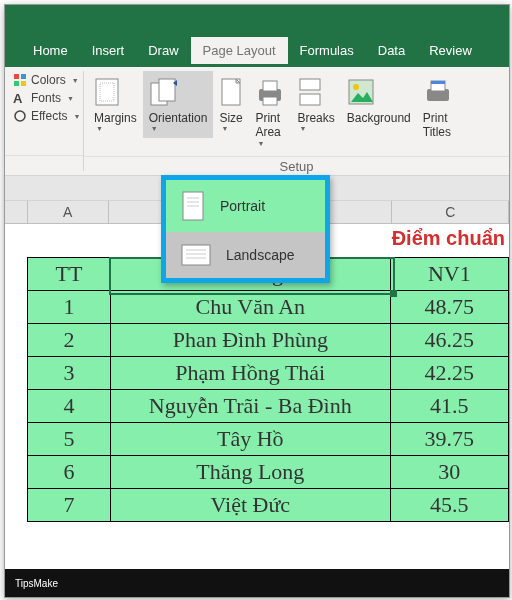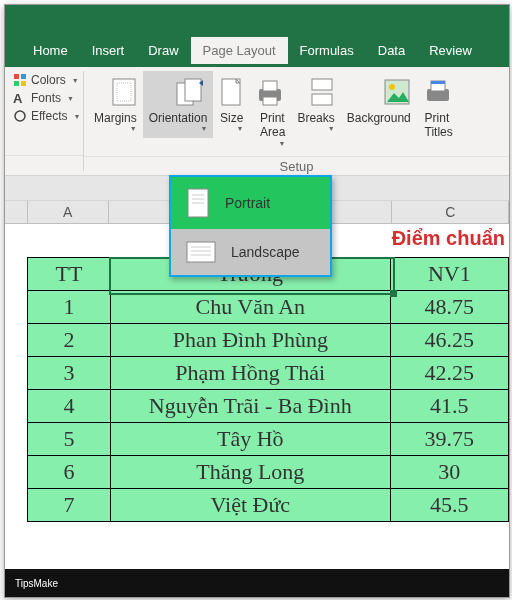--- a/index.html
+++ b/index.html
@@ -10,24 +10,24 @@
 .tab.active{background:#f3f2f1;color:#737373}
 .ribbon{height:108px;background:#f3f2f1;border-bottom:1px solid #d4d4d4;display:flex;position:relative}
 .grp{display:flex;flex-direction:column;height:100%}
 .grp-items{flex:1;display:flex;align-items:flex-start;padding:4px}
 .grp-label{text-align:center;font-size:13px;color:#666;padding:2px 0;border-top:1px solid #e0e0e0}
 .vdiv{width:1px;background:#d4d4d4;margin:4px 0}
 .mini-stack{display:flex;flex-direction:column;gap:4px;padding:2px 4px}
 .mini{display:flex;align-items:center;gap:4px;font-size:12px;color:#444;white-space:nowrap}
 .mini svg{width:14px;height:14px}
 .drop{font-size:7px;color:#666;margin-left:2px}
-.bigbtn{display:flex;flex-direction:column;align-items:flex-end;padding:4px 6px;cursor:pointer;font-size:12px;color:#333;line-height:1.2}
+.bigbtn{display:flex;flex-direction:column;align-items:flex-start;padding:4px 6px;cursor:pointer;font-size:12px;color:#333;line-height:1.2}
 .bigbtn.active{background:#d4d4d4}
 .bigbtn .ico{height:34px;display:flex;align-items:center;justify-content:center;margin-bottom:2px}
-.menu{position:absolute;left:164px;top:170px;background:#22c55e;border:2px solid #0ea5e9;box-shadow:2px 3px 6px rgba(0,0,0,.3);z-index:20}
+.menu{position:absolute;left:156px;top:170px;background:#86efac;border:5px solid #0ea5e9;box-shadow:2px 3px 6px rgba(0,0,0,.3);z-index:20}
 .mitem{display:flex;align-items:center;gap:14px;padding:10px 30px 10px 14px;cursor:pointer}
 .mitem.hover{background:#c5c5c5}
 .mitem-label{font-size:14px;color:#333}
 .fbar{height:24px;background:#e6e6e6;border-bottom:1px solid #d4d4d4}
 .sheet{position:relative}
 .colhdr{display:flex;height:22px;background:#e6e6e6;border-bottom:1px solid #bfbfbf}
 .rowh{width:22px;border-right:1px solid #bfbfbf}
 .ch{border-right:1px solid #bfbfbf;display:flex;align-items:center;justify-content:center;color:#555;font-size:14px}
 .ch.a{width:80px}.ch.b{width:284px}.ch.c{width:116px}
 .wm{position:absolute;left:130px;top:30px;z-index:5;opacity:.85;pointer-events:none;text-align:center;width:240px}

